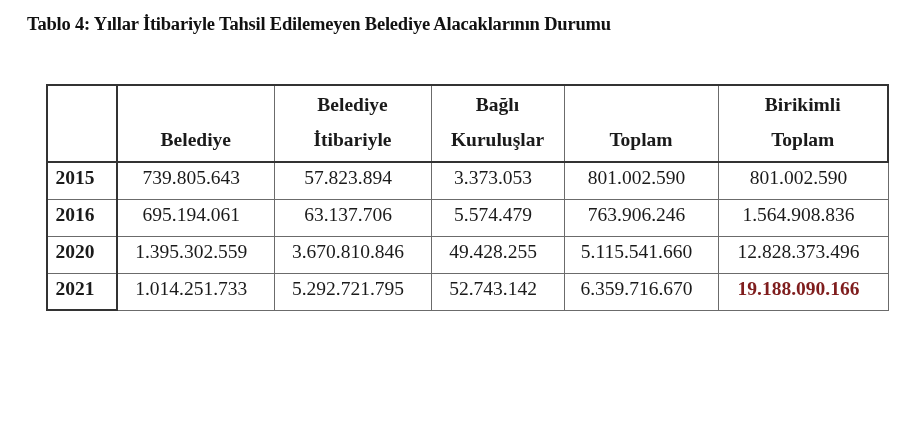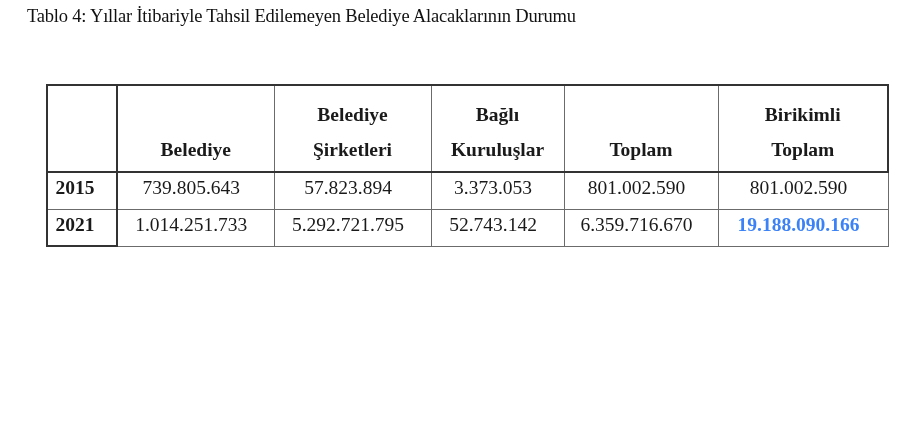--- a/index.html
+++ b/index.html
@@ -11,23 +11,23 @@
       overflow: hidden;
     }
     body {
       position: relative;
       font-family: "Liberation Serif", "DejaVu Serif", serif;
       color: #1a1a1a;
     }
     .caption {
       position: absolute;
       left: 27px;
-      top: 6px;
+      top: 14px;
       font-size: 18.5px;
-      font-weight: normal;
+      font-weight: bold;
       color: #111;
       white-space: nowrap;
       letter-spacing: -0.2px;
     }
     .table-wrap {
       position: absolute;
       left: 46px;
       top: 84px;
     }
     table {
@@ -36,21 +36,21 @@
     }
     td, th {
       border: 1.5px solid #6b6b6b;
       padding: 0;
       font-size: 19.5px;
       line-height: 1;
       white-space: nowrap;
       overflow: hidden;
     }
     thead th {
-      height: 87px;
+      height: 77px;
       font-weight: bold;
       text-align: center;
       vertical-align: bottom;
       padding-bottom: 12px;
       color: #1a1a1a;
       box-sizing: border-box;
     }
     thead th .line1 {
       display: block;
       margin-bottom: 15px;
@@ -73,21 +73,21 @@
     }
     td.year, th.year {
       border-left: 2.5px solid #333;
       border-right: 2.5px solid #333;
     }
     tbody tr:last-child td.year {
       border-bottom: 2.5px solid #333;
     }
     tbody td.bold {
       font-weight: bold;
-      color: #3b82f6;
+      color: #7f1d1d;
     }
   </style>
 </head>
 <body>
 
 <div class="caption">Tablo 4: Yıllar İtibariyle Tahsil Edilemeyen Belediye Alacaklarının Durumu</div>
 
 <div class="table-wrap">
   <table>
     <colgroup>
@@ -103,21 +103,21 @@
         <th class="year">
           <span class="line1"></span>
           <span></span>
         </th>
         <th>
           <span class="line1"></span>
           <span>Belediye</span>
         </th>
         <th>
           <span class="line1">Belediye</span>
-          <span>Şirketleri</span>
+          <span>İtibariyle</span>
         </th>
         <th>
           <span class="line1">Bağlı</span>
           <span>Kuruluşlar</span>
         </th>
         <th>
           <span class="line1"></span>
           <span>Toplam</span>
         </th>
         <th>
@@ -129,20 +129,36 @@
     <tbody>
       <tr>
         <td class="year">2015</td>
         <td>739.805.643</td>
         <td>57.823.894</td>
         <td>3.373.053</td>
         <td>801.002.590</td>
         <td>801.002.590</td>
       </tr>
       <tr>
+        <td class="year">2016</td>
+        <td>695.194.061</td>
+        <td>63.137.706</td>
+        <td>5.574.479</td>
+        <td>763.906.246</td>
+        <td>1.564.908.836</td>
+      </tr>
+      <tr>
+        <td class="year">2020</td>
+        <td>1.395.302.559</td>
+        <td>3.670.810.846</td>
+        <td>49.428.255</td>
+        <td>5.115.541.660</td>
+        <td>12.828.373.496</td>
+      </tr>
+      <tr>
         <td class="year">2021</td>
         <td>1.014.251.733</td>
         <td>5.292.721.795</td>
         <td>52.743.142</td>
         <td>6.359.716.670</td>
         <td class="bold">19.188.090.166</td>
       </tr>
     </tbody>
   </table>
 </div>

